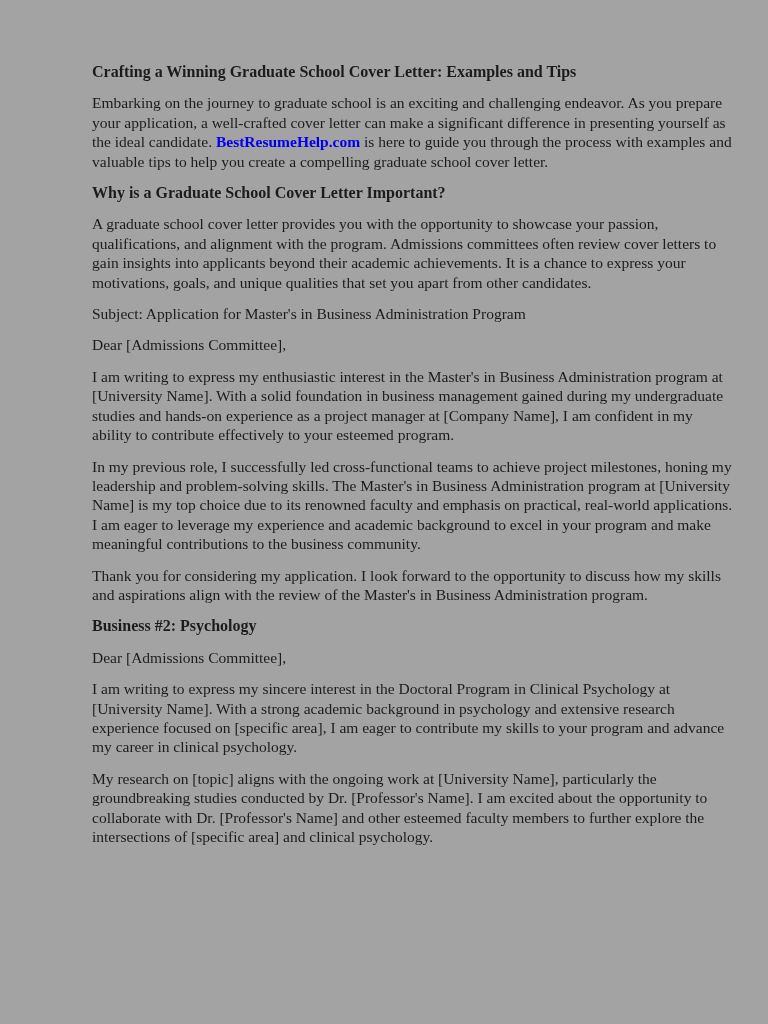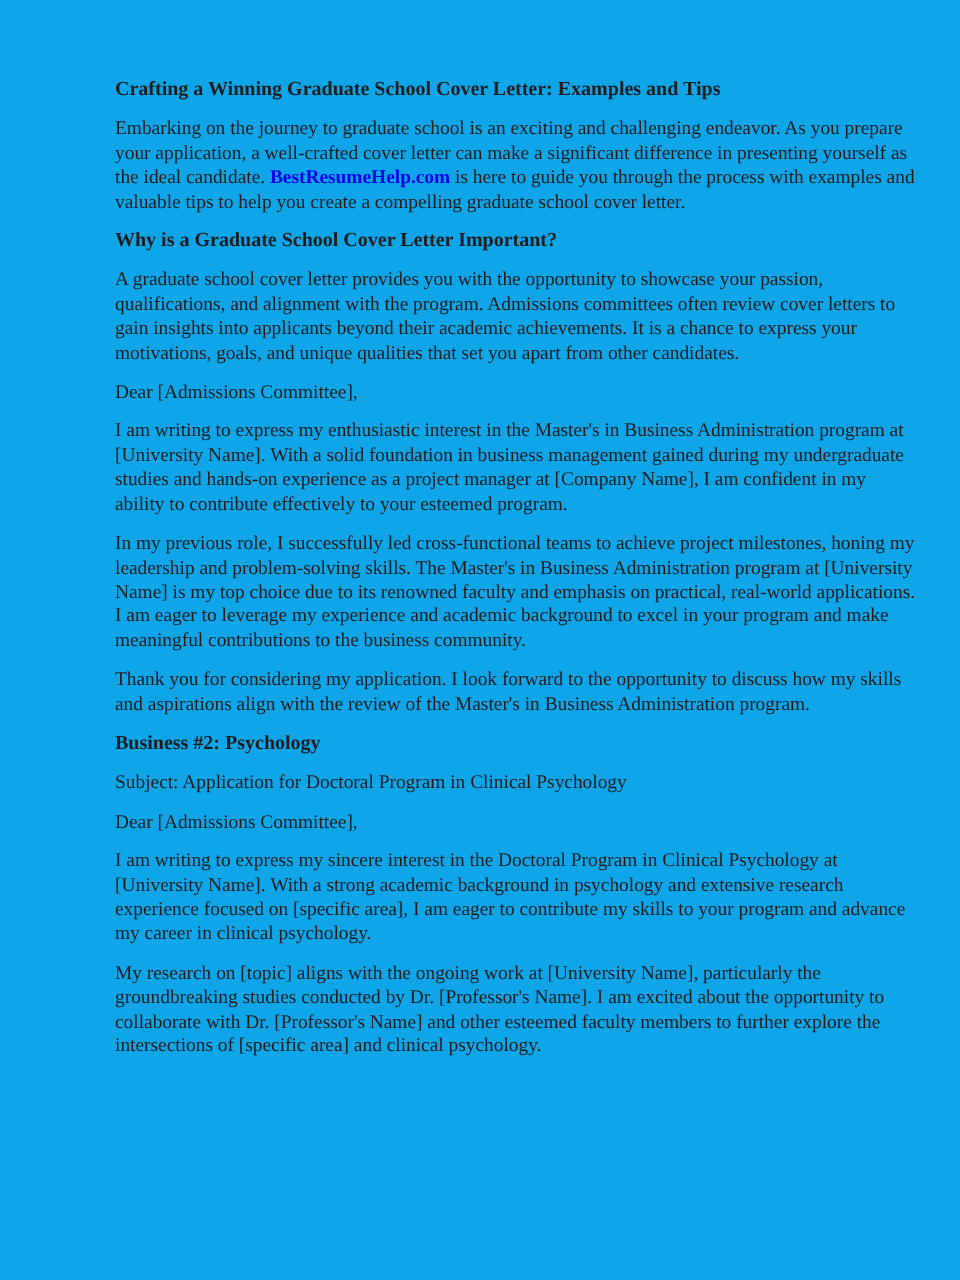--- a/index.html
+++ b/index.html
@@ -5,21 +5,21 @@
   html, body {
     margin: 0;
     padding: 0;
     background: #ffffff;
   }
   .page {
     position: relative;
     width: 768px;
     height: 1024px;
     box-sizing: border-box;
-    background: #0ea5e9;
+    background: #a3a3a3;
     padding: 62px 32px 0 92px;
     font-family: "Liberation Serif", "DejaVu Serif", serif;
     font-size: 15.5px;
     line-height: 19.4px;
     color: #1c1c1c;
     overflow: hidden;
   }
   .doc-title, .doc-heading {
     font-size: 16px;
     font-weight: bold;
@@ -48,33 +48,33 @@
 
   <p class="doc-para">
     <span>Embarking on the journey to graduate school is an exciting and challenging endeavor. As you prepare your application, a well-crafted cover letter can make a significant difference in presenting yourself as the ideal candidate. </span><a class="doc-link" style="color: rgb(0, 0, 238);">BestResumeHelp.com</a><span> is here to guide you through the process with examples and valuable tips to help you create a compelling graduate school cover letter.</span>
   </p>
 
   <h2 class="doc-heading">Why is a Graduate School Cover Letter Important?</h2>
 
   <p class="doc-para">A graduate school cover letter provides you with the opportunity to showcase your passion, qualifications, and alignment with the program. Admissions committees often review cover letters to gain insights into applicants beyond their academic achievements. It is a chance to express your motivations, goals, and unique qualities that set you apart from other candidates.</p>
 
 
+  <p class="doc-para">Subject: Application for Master's in Business Administration Program</p>
 
   <p class="doc-para">Dear [Admissions Committee],</p>
 
   <p class="doc-para">I am writing to express my enthusiastic interest in the Master's in Business Administration program at [University Name]. With a solid foundation in business management gained during my undergraduate studies and hands-on experience as a project manager at [Company Name], I am confident in my ability to contribute effectively to your esteemed program.</p>
 
   <p class="doc-para">In my previous role, I successfully led cross-functional teams to achieve project milestones, honing my leadership and problem-solving skills. The Master's in Business Administration program at [University Name] is my top choice due to its renowned faculty and emphasis on practical, real-world applications. I am eager to leverage my experience and academic background to excel in your program and make meaningful contributions to the business community.</p>
 
   <p class="doc-para">Thank you for considering my application. I look forward to the opportunity to discuss how my skills and aspirations align with the review of the Master's in Business Administration program.</p>
 
 
   <h2 class="doc-heading">Business #2: Psychology</h2>
 
-  <p class="doc-para">Subject: Application for Doctoral Program in Clinical Psychology</p>
 
   <p class="doc-para">Dear [Admissions Committee],</p>
 
   <p class="doc-para">I am writing to express my sincere interest in the Doctoral Program in Clinical Psychology at [University Name]. With a strong academic background in psychology and extensive research experience focused on [specific area], I am eager to contribute my skills to your program and advance my career in clinical psychology.</p>
 
   <p class="doc-para">My research on [topic] aligns with the ongoing work at [University Name], particularly the groundbreaking studies conducted by Dr. [Professor's Name]. I am excited about the opportunity to collaborate with Dr. [Professor's Name] and other esteemed faculty members to further explore the intersections of [specific area] and clinical psychology.</p>
 
 </div>
 
 </body></html>

